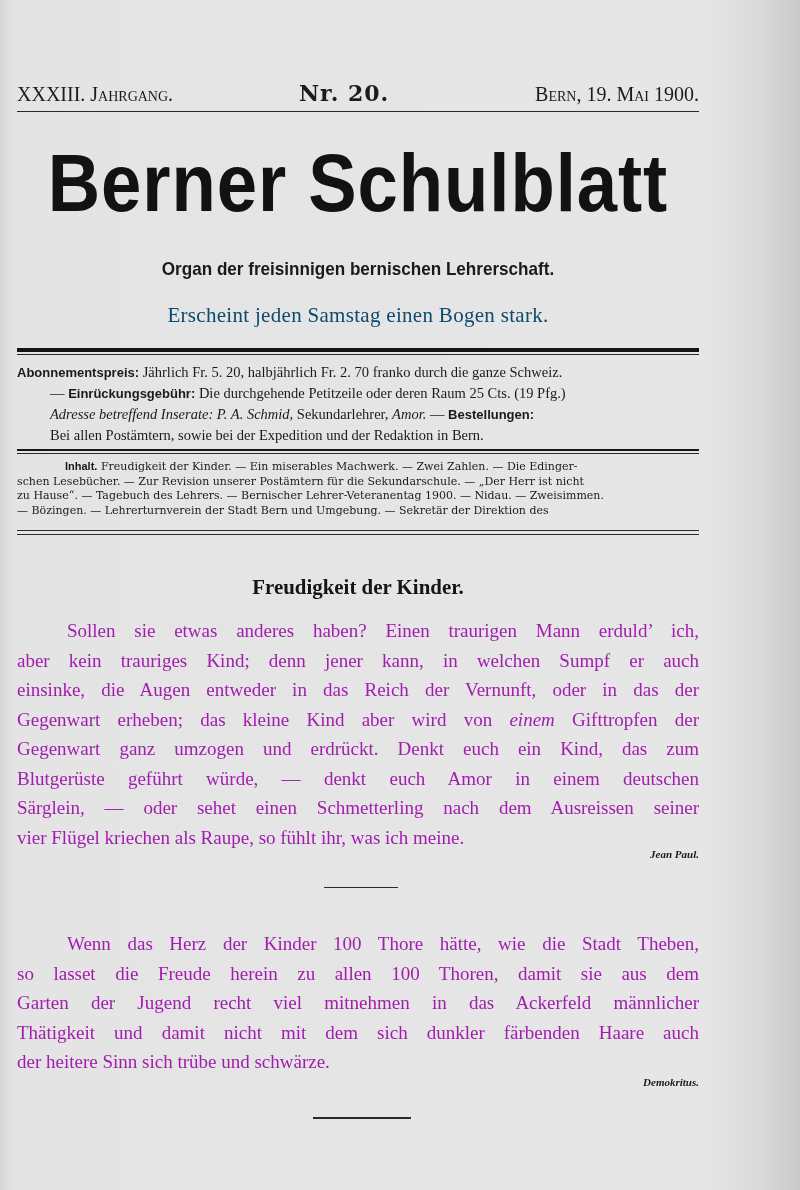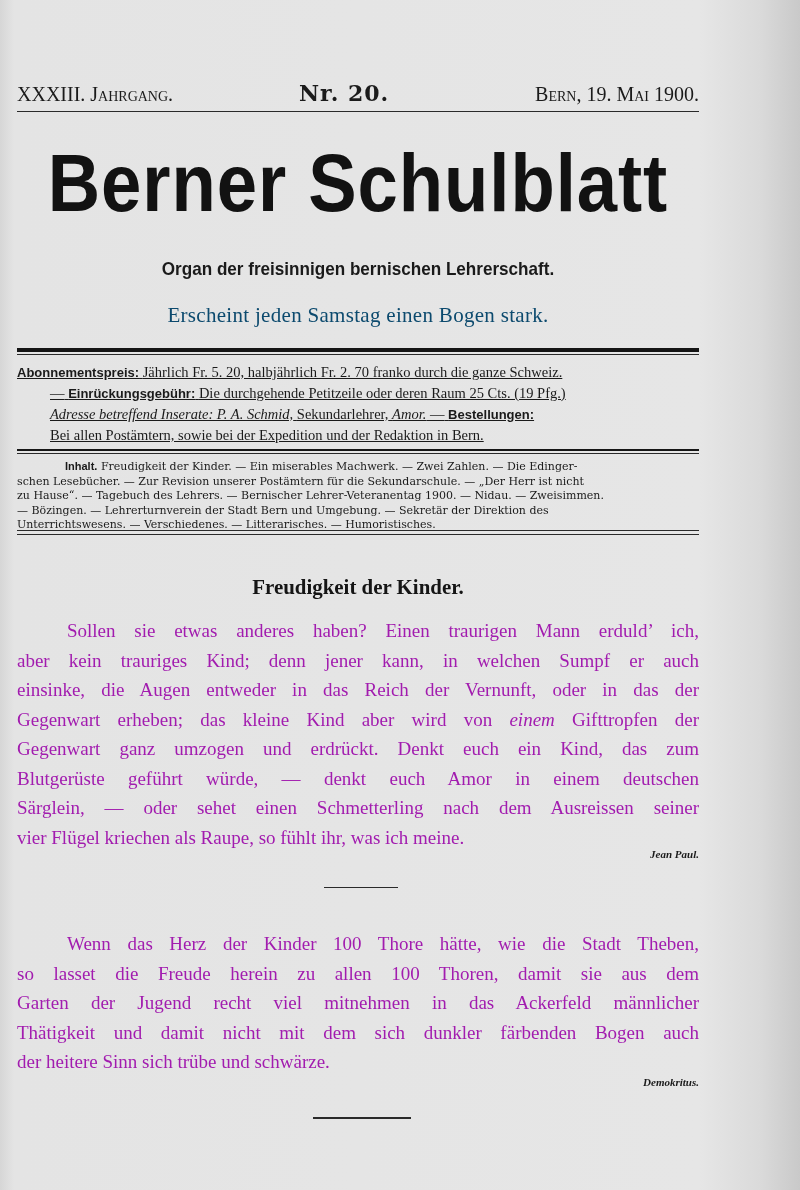--- a/index.html
+++ b/index.html
@@ -39,21 +39,21 @@
     top: 303px; text-align: center; font-family: "Liberation Serif", serif;
     font-size: 21px; color: #0c4a6e; white-space: nowrap; letter-spacing: 0.3px;
   }
 
   .rule-thick { position: absolute; left: 17px; width: 682px; height: 4px; background: #151515; }
 
   .subscription {
     top: 362px; font-family: "Liberation Serif", serif; font-size: 14.5px; line-height: 21px;
     color: #1a1a1a; text-align: justify;
   }
-  .subscription .line { white-space: nowrap; display: block; text-decoration: underline; }
+  .subscription .line { white-space: nowrap; display: block; }
   .subscription .indent { padding-left: 33px; }
   .subscription .lbl { font-family: "Liberation Sans", sans-serif; font-weight: bold; font-size: 13px; }
   .subscription i { font-style: italic; }
 
   .contents {
     top: 459px; font-family: "DejaVu Serif", serif; font-size: 11px; line-height: 14.6px;
     color: #1a1a1a; text-align: justify;
   }
   .contents .lbl { font-family: "Liberation Sans", sans-serif; font-weight: bold; padding-left: 48px; }
   .contents span.line { display: block; white-space: nowrap; }
@@ -122,21 +122,20 @@
   <div class="rule-thin" style="top:453px;"></div>
 
   <div class="col contents">
     <span class="line">
       <span class="lbl">Inhalt.</span>
       <span>Freudigkeit der Kinder. — Ein miserables Machwerk. — Zwei Zahlen. — Die Edinger-</span>
     </span>
     <span class="line">schen Lesebücher. — Zur Revision unserer Postämtern für die Sekundarschule. — „Der Herr ist nicht</span>
     <span class="line">zu Hause“. — Tagebuch des Lehrers. — Bernischer Lehrer-Veteranentag 1900. — Nidau. — Zweisimmen.</span>
     <span class="line">— Bözingen. — Lehrerturnverein der Stadt Bern und Umgebung. — Sekretär der Direktion des</span>
-    <span class="line">Unterrichtswesens. — Verschiedenes. — Litterarisches. — Humoristisches.</span>
   </div>
 
   <div class="rule-thin" style="top:530px;"></div>
   <div class="rule-thin" style="top:534px;"></div>
 
   <div class="col article-title">Freudigkeit der Kinder.</div>
 
   <div class="col body-text p1">
     <span class="line first">Sollen sie etwas anderes haben? Einen traurigen Mann erduld’ ich,</span>
     <span class="line">aber kein trauriges Kind; denn jener kann, in welchen Sumpf er auch</span>
@@ -152,19 +151,19 @@
     <span class="line last">vier Flügel kriechen als Raupe, so fühlt ihr, was ich meine.</span>
   </div>
   <div class="col attribution attr1">Jean Paul.</div>
 
   <div class="divider" style="left:324px; width:74px; top:887px;"></div>
 
   <div class="col body-text p2">
     <span class="line first">Wenn das Herz der Kinder 100 Thore hätte, wie die Stadt Theben,</span>
     <span class="line">so lasset die Freude herein zu allen 100 Thoren, damit sie aus dem</span>
     <span class="line">Garten der Jugend recht viel mitnehmen in das Ackerfeld männlicher</span>
-    <span class="line">Thätigkeit und damit nicht mit dem sich dunkler färbenden Bogen auch</span>
+    <span class="line">Thätigkeit und damit nicht mit dem sich dunkler färbenden Haare auch</span>
     <span class="line last">der heitere Sinn sich trübe und schwärze.</span>
   </div>
   <div class="col attribution attr2">Demokritus.</div>
 
   <div class="divider" style="left:313px; width:98px; top:1117px; height:2px;"></div>
 </div>
 
 </body></html>

